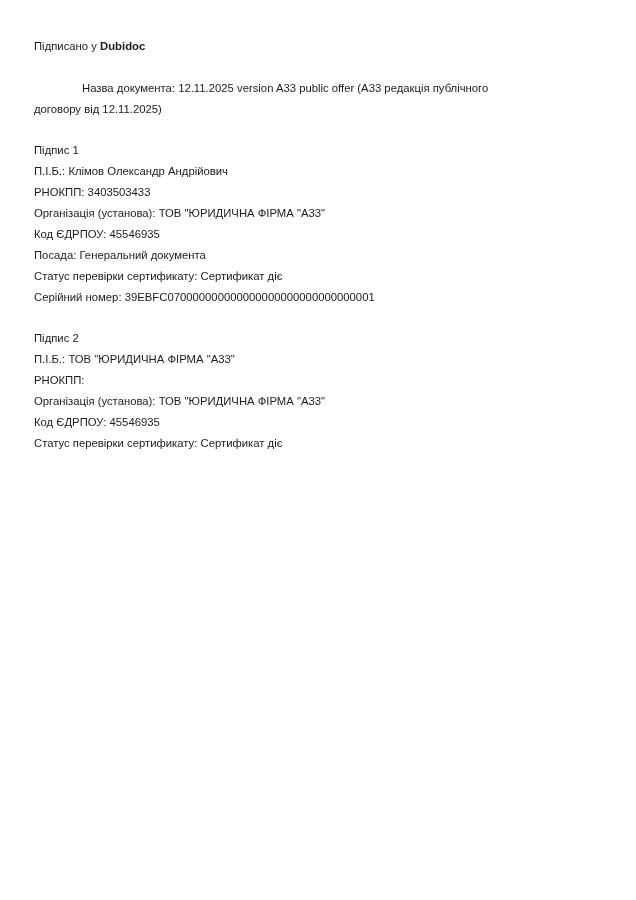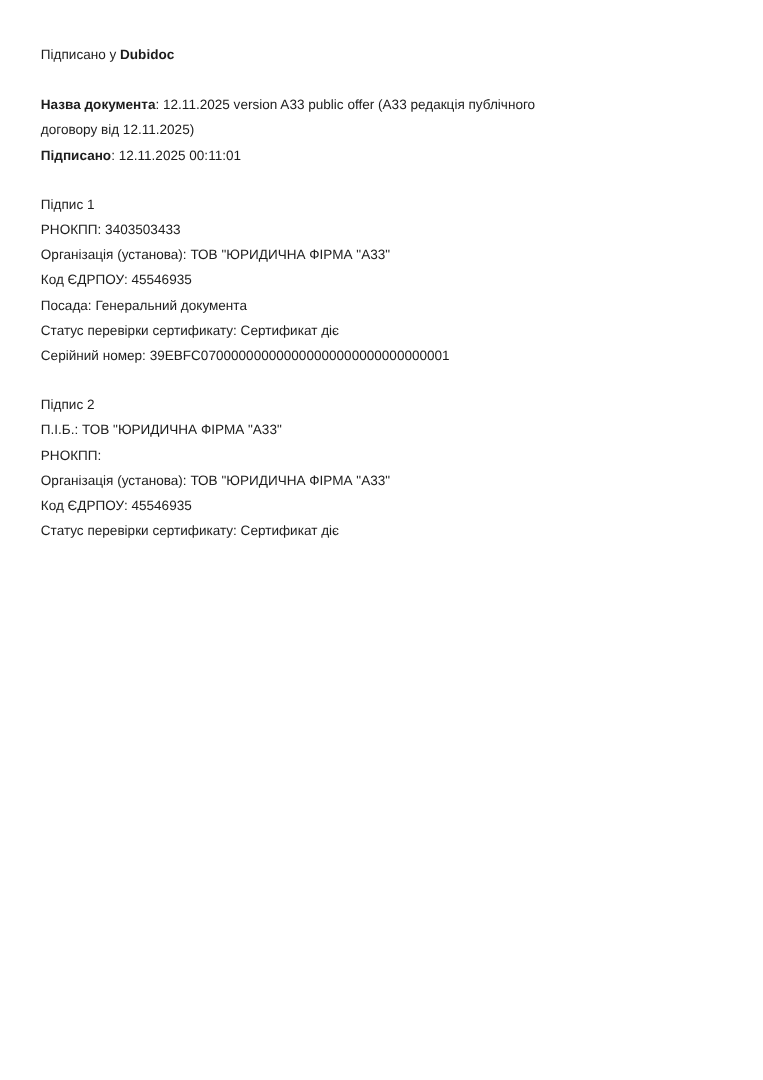--- a/index.html
+++ b/index.html
@@ -42,42 +42,43 @@
     line-height: 21px;
     font-weight: normal;
     color: #1c1c1c;
   }
   .inline-row {
     font-size: 11.3px;
     line-height: 21px;
     color: #1c1c1c;
   }
   .inline-row .lbl {
-    font-weight: bold;
+    font-weight: normal;
+    margin-left: 48px;
   }
   .doc-name {
     max-width: 560px;
   }
 </style>
 </head>
 <body>
 
 <div class="page">
 
   <div class="line"><span>Підписано у </span><span class="bold">Dubidoc</span></div>
 
   <div class="spacer-lg"></div>
 
   <div class="inline-row doc-name"><span class="lbl">Назва документа</span><span>: </span><span>12.11.2025 version A33 public offer (A33 редакція публічного договору від 12.11.2025)</span></div>
 
-  <div class="inline-row"><span class="lbl">Підписано</span><span>: </span><span>12.11.2025 00:11:01</span></div>
 
   <div class="spacer-md"></div>
 
   <div class="block-title">Підпис 1</div>
+  <div class="line"><span>П.І.Б.:</span> <span>Клімов Олександр Андрійович</span></div>
   <div class="line"><span>РНОКПП:</span> <span>3403503433</span></div>
   <div class="line"><span>Організація (установа):</span> <span>ТОВ "ЮРИДИЧНА ФІРМА "А33"</span></div>
   <div class="line"><span>Код ЄДРПОУ:</span> <span>45546935</span></div>
   <div class="line"><span>Посада:</span> <span>Генеральний документа</span></div>
   <div class="line"><span>Статус перевірки сертификату:</span> <span>Сертификат діє</span></div>
   <div class="line"><span>Серійний номер:</span> <span>39EBFC070000000000000000000000000000001</span></div>
 
   <div class="spacer-md"></div>
 
   <div class="block-title">Підпис 2</div>

